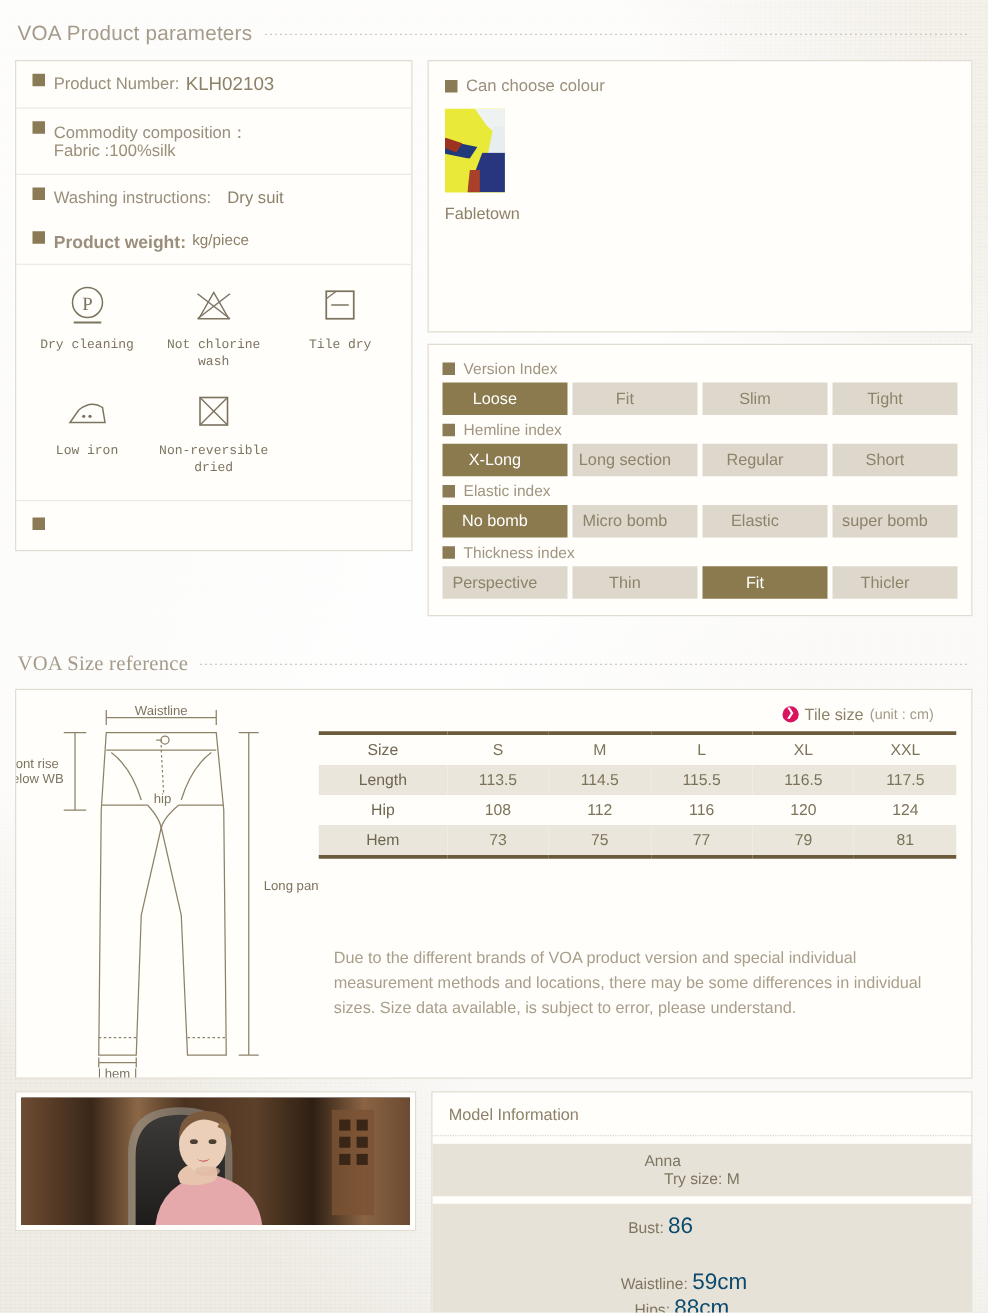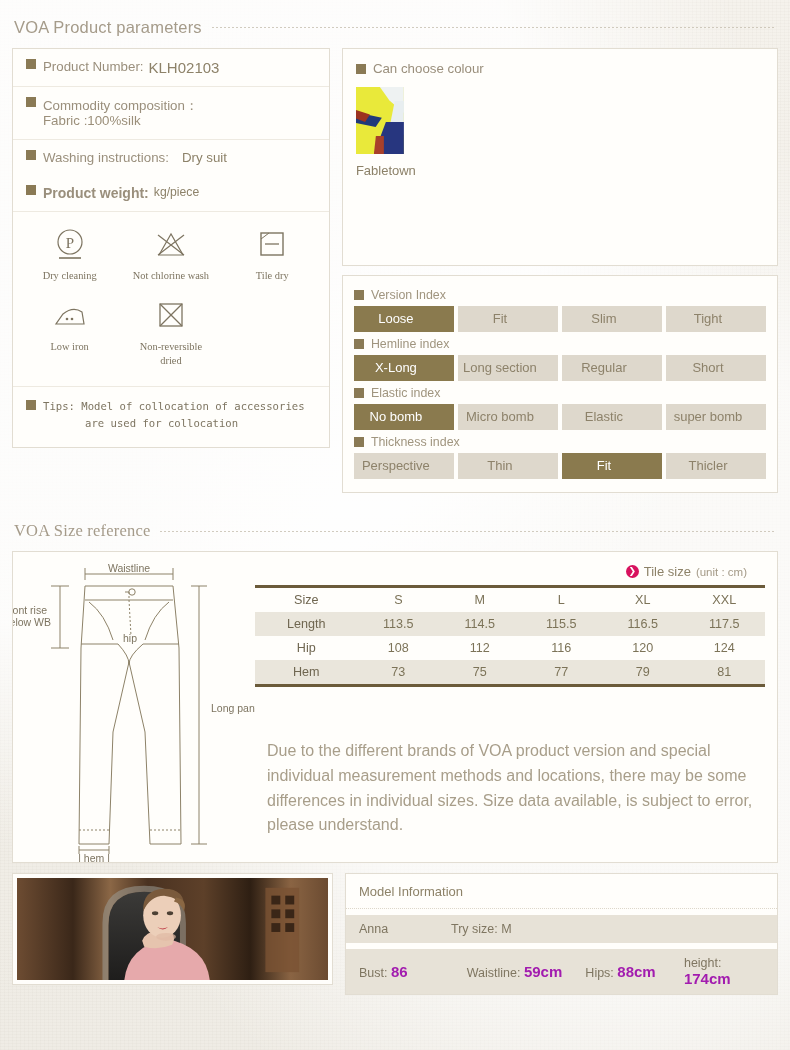--- a/index.html
+++ b/index.html
@@ -73,21 +73,21 @@
     display:flex;flex-wrap:wrap;
     padding:12px 6px 6px 6px;
     border-bottom:1px solid #eeeae1;
   }
   .care-item{
     width:33.33%;box-sizing:border-box;
     text-align:center;margin-bottom:12px;
   }
   .care-ico{height:42px;display:flex;align-items:center;justify-content:center;}
   .care-cap{
-    font-family:Liberation Serif, serif;
+    font-family:Liberation Mono, monospace;
     font-size:10.4px;color:#7d7460;line-height:1.35;margin-top:3px;
   }
   .tips{
     display:flex;align-items:flex-start;
     padding:11px 13px 16px 13px;
     font-family:"DejaVu Sans Mono","Liberation Mono",monospace;
     font-size:10.6px;color:#7d7460;line-height:1.55;
   }
 
   
@@ -153,41 +153,41 @@
   .tile-unit{font-size:11.5px;color:#a49a87;}
   table.size{
     width:100%;border-collapse:collapse;
     border-top:3px solid #6b5b3a;border-bottom:3px solid #6b5b3a;
     font-size:12.6px;color:#7c7358;
   }
   table.size td{text-align:center;padding:5px 0;}
   table.size tr.alt td{background:#eae6dc;}
   table.size td.rh{color:#6f6650;}
   .disclaimer{
-    font-size:16px;color:#a89e8a;line-height:1.55;
-    padding:0 10px 0 12px;margin-top:52px;
+    font-size:13px;color:#a89e8a;line-height:1.55;
+    padding:0 10px 0 12px;margin-top:69px;
   }
 
   
   .bottom-row{display:flex;gap:12px;padding:0 12px;margin-top:10px;align-items:flex-start;}
   .photo-card{width:321px;height:112px;padding:4px;box-sizing:border-box;}
   .photo{
     width:100%;height:100%;position:relative;overflow:hidden;
     background:linear-gradient(90deg,#6b4a31 0 8%,#3e2a1c 8% 22%,#8a6643 22% 30%,#2c1d12 30% 42%,#a8apagination 0 0);
   }
   .model-card{flex:1;box-sizing:border-box;}
   .mi-title{
     font-size:13px;color:#8d8268;padding:10px 13px 9px 13px;
     border-bottom:1px dotted #ddd7ca;
   }
-  .mi-row{display:flex;align-items:center;background:#e7e2d7;padding:7px 13px;font-size:12.5px;color:#7f7661;}
+  .mi-row{display:flex;align-items:center;background:#e7e2d7;padding:7px 13px;font-size:12.5px;color:#7f7661;flex-direction:column;}
   .mi-row.gap{margin-top:6px;}
   .mi-row .c1{width:92px;}
   .mi-row .c2{flex:1;}
-  .mi-big{font-size:15px;color:#a21caf;font-weight:bold;}
+  .mi-big{font-size:18px;color:#0c4a6e;}
   .mi-k{font-size:12.5px;color:#7f7661;}
 </style>
 </head>
 <body>
 
 <div class="page-bg"></div>
 <div class="wrap">
 
   <div class="sec-head" style="margin-top:18px;">
     <span>VOA Product parameters</span>
@@ -278,25 +278,20 @@
           </div>
           <div class="care-cap" style="white-space:pre-line;">Non-reversible
 dried</div>
         </div>
 
         <div class="care-item"></div>
       </div>
 
       <div class="tips">
         <span class="bullet" style="margin-top:2px;"></span>
-        <span>
-          <span>Tips:</span>
-          <span>Model of collocation of accessories</span><br>
-          <span style="display:inline-block;margin-left:42px;">are used for collocation</span>
-        </span>
       </div>
     </div>
 
     <div class="right-col">
 
       <div class="card colour-card">
         <div class="colour-head">
           <span class="bullet"></span>
           <span>Can choose colour</span>
         </div>
@@ -515,21 +510,21 @@
         <span class="c2">
           <span>Try size:</span>
           <span>M</span>
         </span>
       </div>
       <div class="mi-row gap">
         <span style="width:118px;">
           <span class="mi-k">Bust:</span>
           <span class="mi-big">86</span>
         </span>
-        <span style="width:130px;">
+        <span style="width:130px;margin-top:24px;">
           <span class="mi-k">Waistline:</span>
           <span class="mi-big">59cm</span>
         </span>
         <span style="width:108px;">
           <span class="mi-k">Hips:</span>
           <span class="mi-big">88cm</span>
         </span>
         <span>
           <span class="mi-k">height:</span>
           <span class="mi-big">174cm</span>

